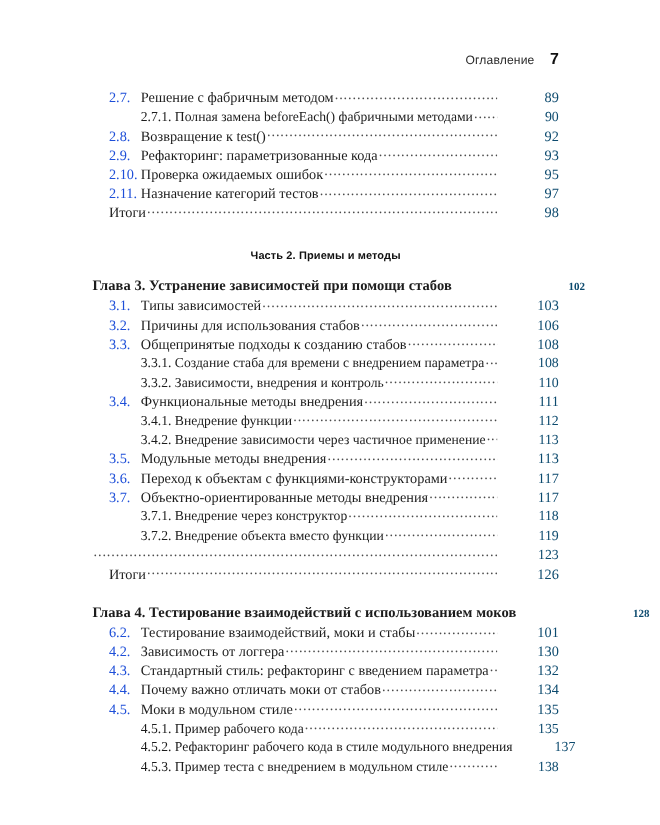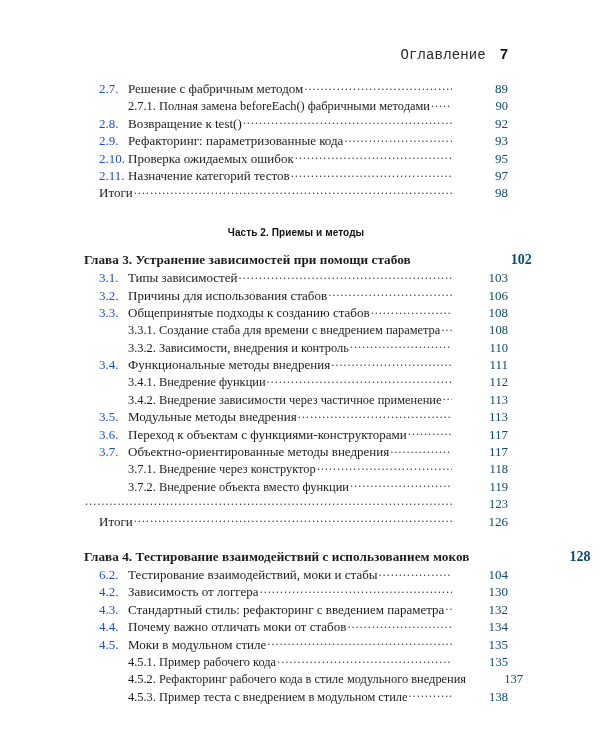--- a/index.html
+++ b/index.html
@@ -28,22 +28,22 @@
     position: absolute;
     left: 84px;
     top: 46px;
     width: 424px;
     display: flex;
     align-items: baseline;
     justify-content: flex-end;
     gap: 14px;
   }
   .running-head .rh-label {
-    font-family: Liberation Mono, monospace;
-    font-size: 14px;
+    font-family: Liberation Sans, sans-serif;
+    font-size: 11px;
     letter-spacing: 0.15px;
     color: #2a2a2a;
   }
   .running-head .rh-folio {
     font-family: "Liberation Sans", "DejaVu Sans", sans-serif;
     font-size: 14.5px;
     font-weight: bold;
     color: #111;
   }
 
@@ -131,21 +131,21 @@
     line-height: 19px;
     gap: 32px;
   }
   .toc-row.chapter .title {
     font-size: 13.2px;
     font-weight: bold;
     padding-left: 0;
     letter-spacing: 0.05px;
   }
   .toc-row.chapter .pageno {
-    font-size: 14px;
+    font-size: 10px;
     font-weight: bold;
   }
   .toc-row.chapter .leader::after {
     content: ". . . . . . . . . . . . . . . . . . . . . . . . . . . . . . . . . . . . . . . . . . . . . . . . . . . . . . . . . . . . . . . . . . . . . . .";
     letter-spacing: 0px;
     font-weight: bold;
     color: #2e2e2e;
     bottom: 0px;
   }
 
@@ -310,21 +310,21 @@
       <span class="title">Глава 4. Тестирование взаимодействий с использованием моков</span>
       <span class="leader"></span>
       <span class="pageno">128</span>
     </div>
 
     <div id="block3">
         <div class="toc-row">
           <span class="num">6.2.</span>
           <span class="title">Тестирование взаимодействий, моки и стабы</span>
           <span class="leader"></span>
-          <span class="pageno">104</span>
+          <span class="pageno">101</span>
         </div>
         <div class="toc-row">
           <span class="num">4.2.</span>
           <span class="title">Зависимость от логгера</span>
           <span class="leader"></span>
           <span class="pageno">130</span>
         </div>
         <div class="toc-row">
           <span class="num">4.3.</span>
           <span class="title">Стандартный стиль: рефакторинг с введением параметра</span>

